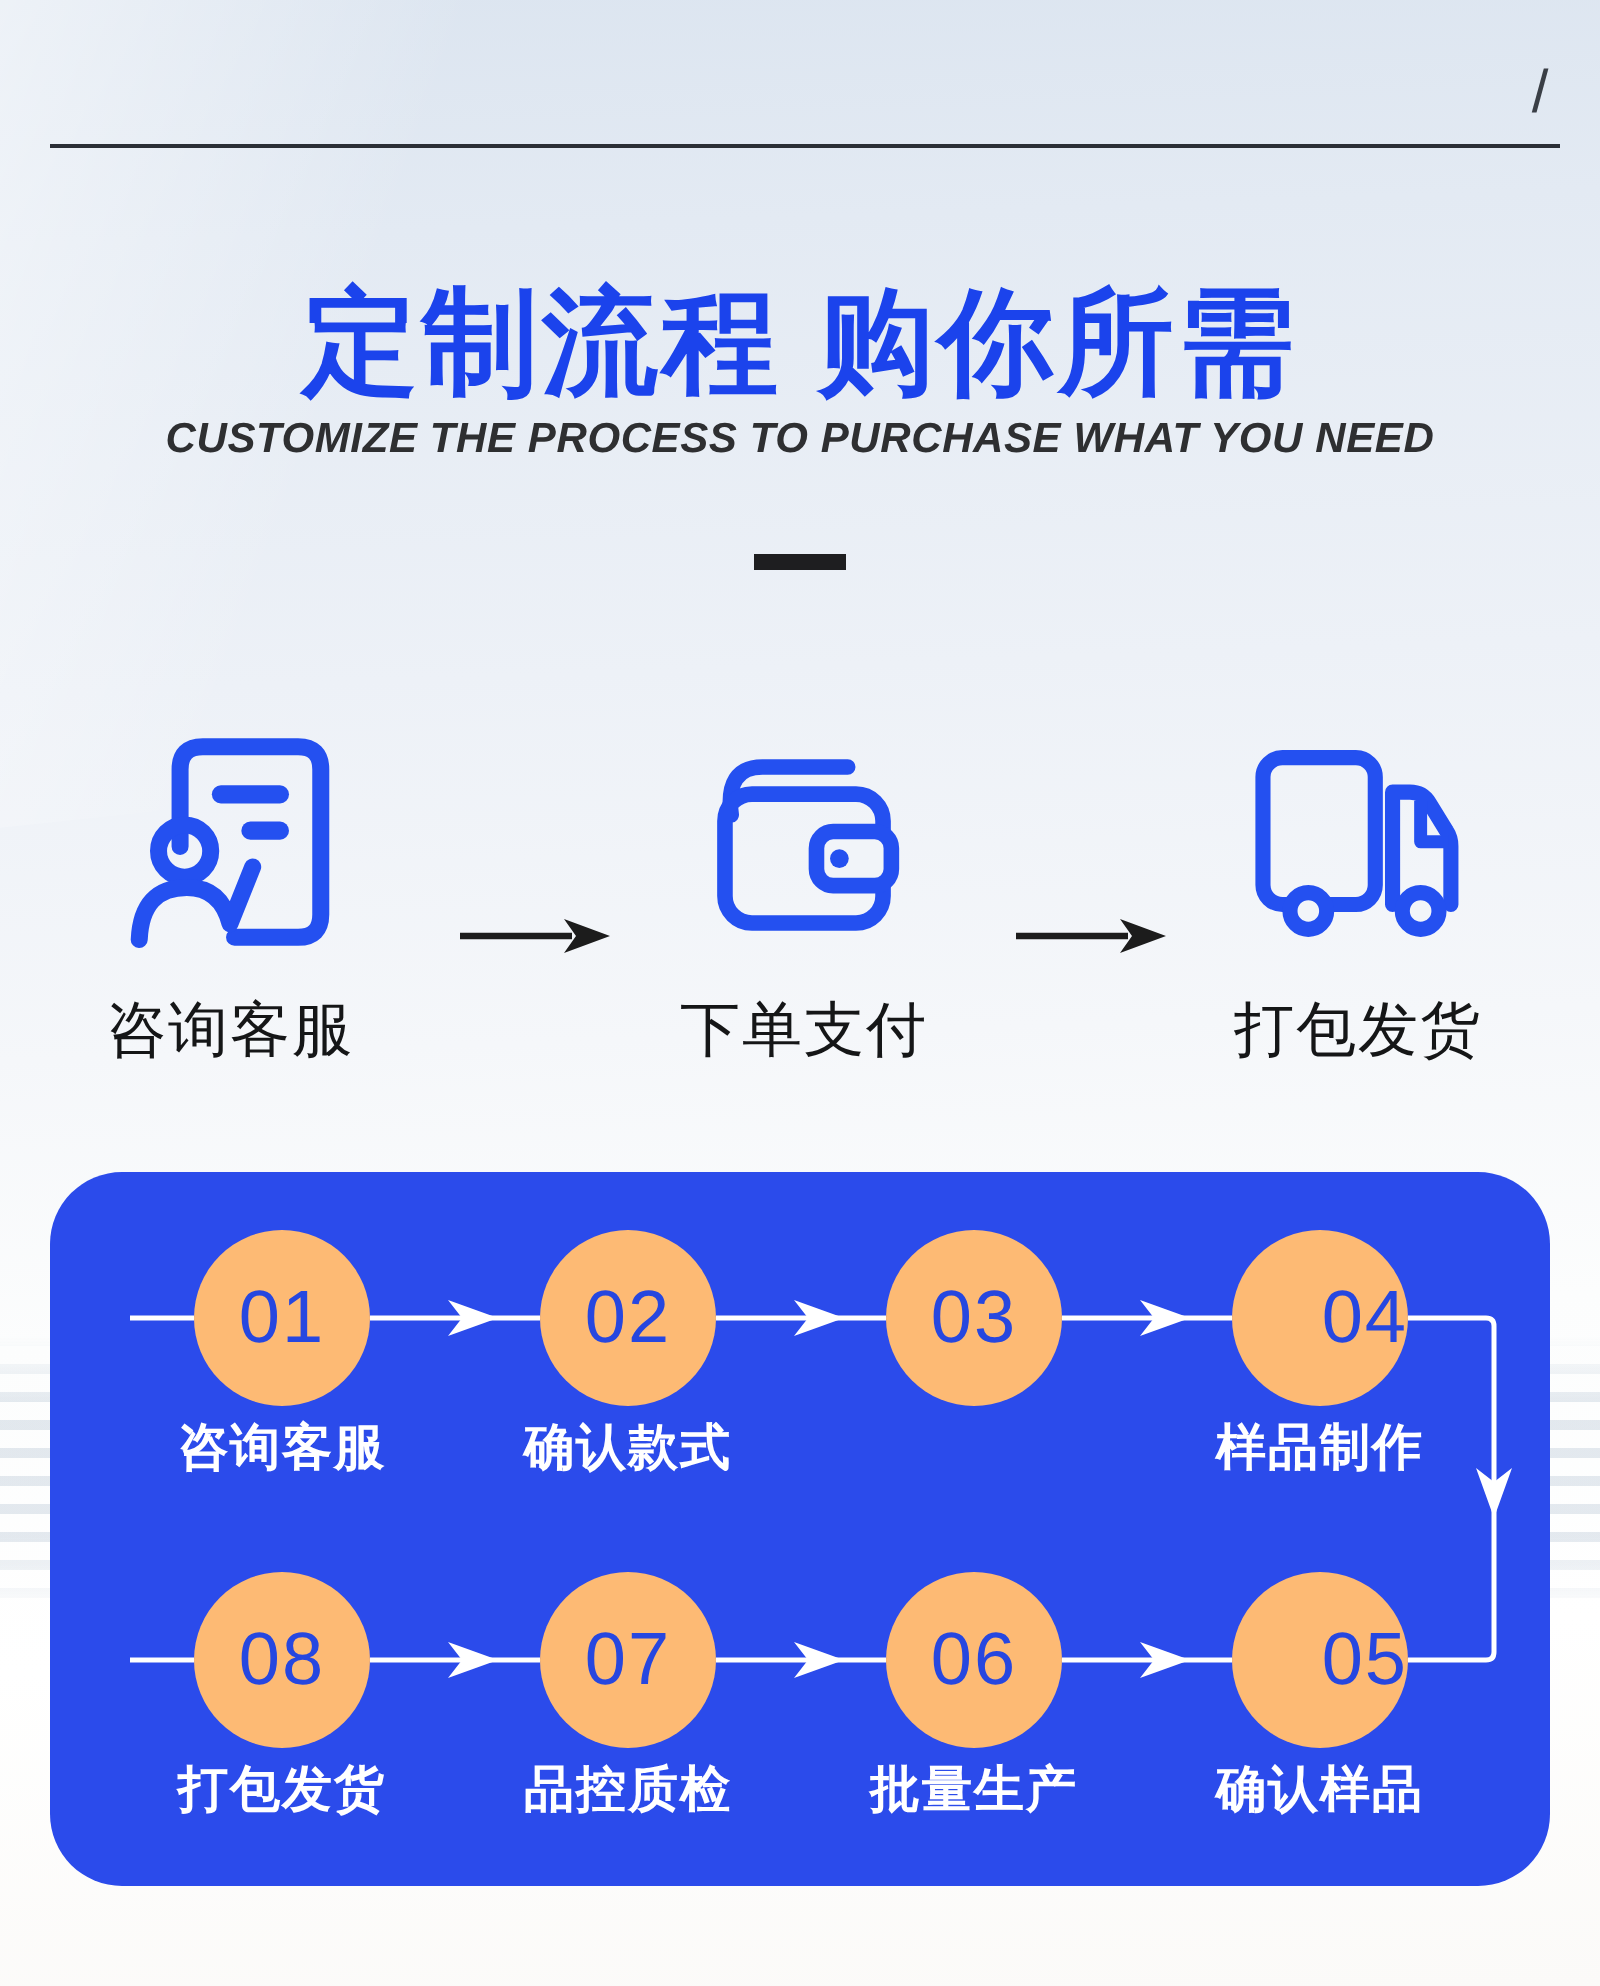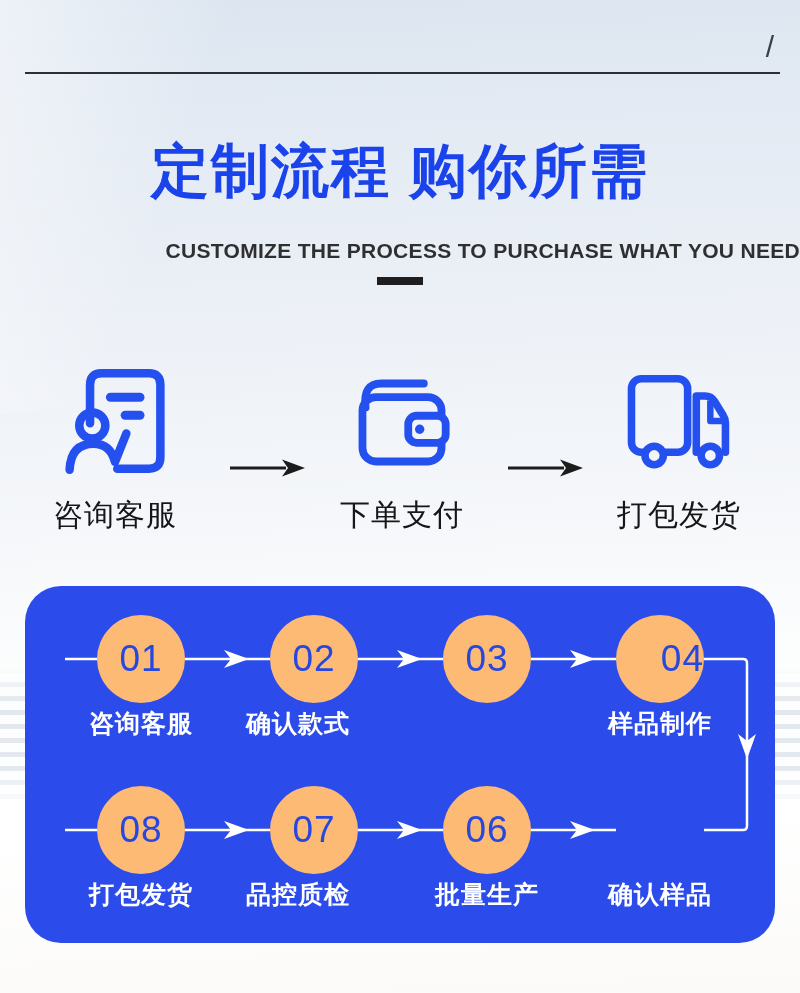--- a/index.html
+++ b/index.html
@@ -23,22 +23,22 @@
   }
   
   .top-rule{position:absolute; left:25px; top:72px; width:755px; height:2px; background:#2b2f36;}
   .top-slash{position:absolute; left:752px; top:30px; width:36px; font-size:30px; font-weight:400; color:#3a3f46; text-align:center;}
   
   .title{
     position:absolute; left:0; top:133px; width:100%; text-align:center;
     font-size:58px; font-weight:900; letter-spacing:2px; color:#1b43ec; white-space:nowrap;
   }
   .subtitle{
-    position:absolute; left:0; top:239px; width:100%; text-align:right;
-    font-size:21px; font-weight:700; letter-spacing:0.3px; color:#2e2f31; white-space:nowrap;
+    position:absolute; left:0; top:208px; width:100%; text-align:center;
+    font-size:21px; font-weight:700; letter-spacing:0.3px; color:#2e2f31; white-space:nowrap;font-style:italic;
   }
   .title-dash{position:absolute; left:377px; top:277px; width:46px; height:8px; background:#1e1e20;}
   
   .step{position:absolute; top:362px; width:170px; text-align:center;}
   .step .ic{display:block; margin:0 auto;}
   .step-label{position:absolute; top:133px; left:0; width:100%; font-size:30px; font-weight:500; color:#151617; letter-spacing:1px; white-space:nowrap;}
   .step1{left:30px;} .step2{left:317px;text-decoration:underline;} .step3{left:594px;}
   .flow-arrow{position:absolute; top:456px; width:80px; height:24px;}
   .flow-arrow.a1{left:228px;} .flow-arrow.a2{left:506px;}
   
@@ -51,21 +51,21 @@
     position:absolute; width:88px; height:88px; border-radius:50%; background:#fdba74;
     text-align:center; line-height:88px; font-size:37px; font-weight:400; letter-spacing:1px; color:#2647e0;
   }
   .plabel{
     position:absolute; width:170px; text-align:center; font-size:25px; font-weight:700;
     color:#ffffff; letter-spacing:1px; white-space:nowrap;
   }
   .r1{top:29px;} .r2{top:200px;}
   .lr1{top:121px;} .lr2{top:292px;}
   .cx1{left:72px;} .cx2{left:245px;} .cx3{left:418px;} .cx4{left:591px;text-align:right;}
-  .lx1{left:31px;} .lx2{left:188px;} .lx3{left:377px;} .lx4{left:550px;}
+  .lx1{left:31px;} .lx2{left:204px;} .lx3{left:377px;} .lx4{left:550px;}
 </style>
 </head>
 <body>
 
 <div class="stage">
   <div class="sheen"></div>
   <div class="streaks"></div>
 
   <div class="top-rule"></div>
   <div class="top-slash">/</div>
@@ -141,19 +141,20 @@
     <div class="pcircle r1 cx3">03</div>
     <div class="pcircle r1 cx4">04</div>
 
     <div class="plabel lr1 lx1">咨询客服</div>
     <div class="plabel lr1 lx2">确认款式</div>
     <div class="plabel lr1 lx4">样品制作</div>
 
     <div class="pcircle r2 cx1">08</div>
     <div class="pcircle r2 cx2">07</div>
     <div class="pcircle r2 cx3">06</div>
+    <div class="pcircle r2 cx4">05</div>
 
     <div class="plabel lr2 lx1">打包发货</div>
     <div class="plabel lr2 lx2">品控质检</div>
     <div class="plabel lr2 lx3">批量生产</div>
     <div class="plabel lr2 lx4">确认样品</div>
   </div>
 </div>
 
 </body></html>

